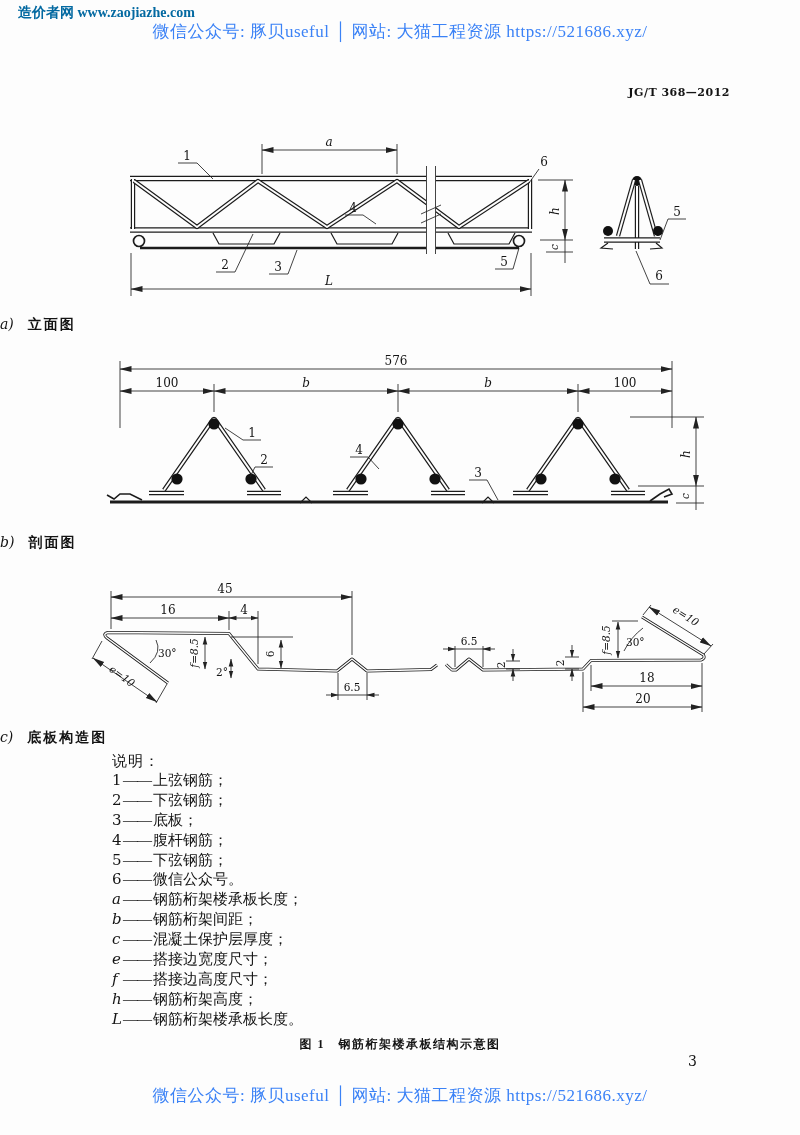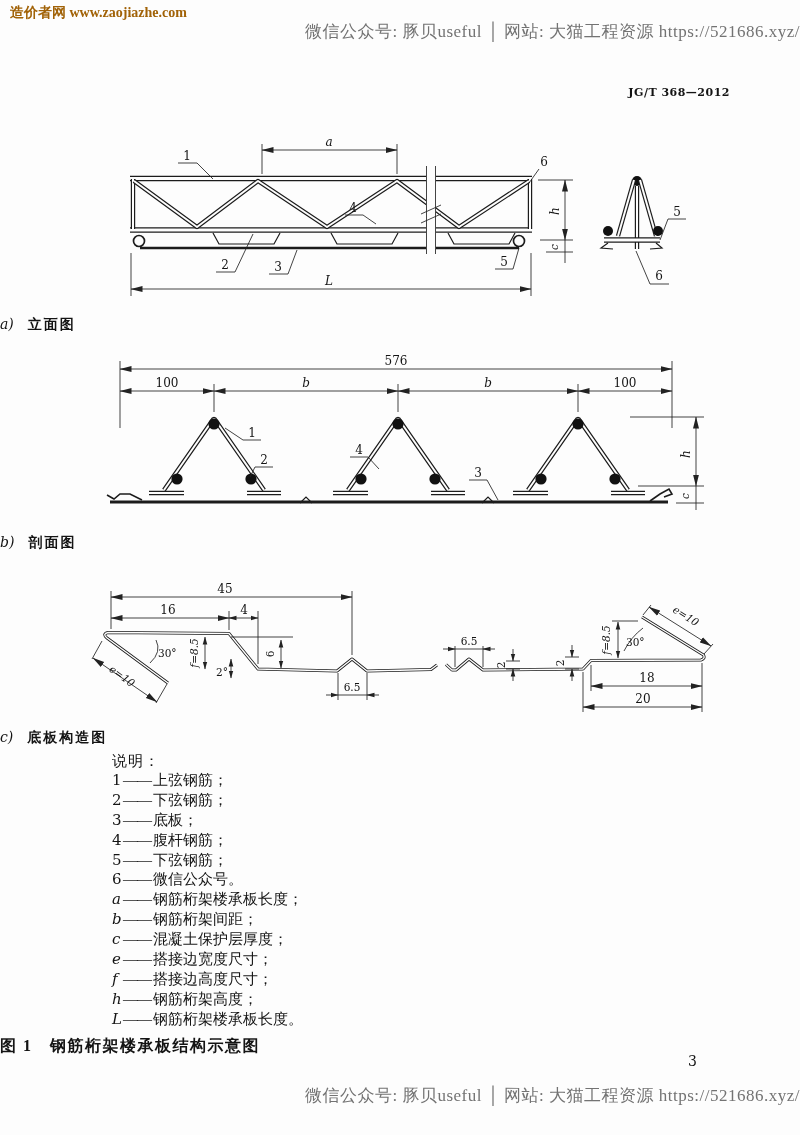--- a/index.html
+++ b/index.html
@@ -1,40 +1,40 @@
 <!DOCTYPE html>
 <html><head>
 <meta charset="utf-8">
 <style>
   html,body{margin:0;padding:0;background:#fff}
   .page{position:relative;width:800px;height:1135px;background:#fdfdfd;overflow:hidden;
         font-family:"Liberation Serif",serif;color:#141414}
   
-  .wm-red{position:absolute;left:10px;top:4px;color:#a16207;font-size:14px;font-weight:bold;white-space:nowrap}
-  .wm-blue{position:absolute;left:0;width:100%;text-align:right;color:#737373;font-size:17px;
+  .wm-red{position:absolute;left:18px;top:4px;color:#0369a1;font-size:14px;font-weight:bold;white-space:nowrap}
+  .wm-blue{position:absolute;left:0;width:100%;text-align:center;color:#3b82f6;font-size:17px;
            letter-spacing:.5px;white-space:nowrap}
   .wm-top{top:20px}
   .wm-bottom{top:1084px}
   
   .std-code{position:absolute;right:70px;top:86px;font-size:11px;font-weight:bold;
             font-family:"DejaVu Serif",serif;letter-spacing:.5px}
   
   .fig{position:absolute}
   .cap{position:absolute;left:0;width:800px;text-align:left;font-size:14px}
   .cap-l{font-style:italic;font-family:"DejaVu Serif",serif;margin-right:14px}
   .cap-t{font-weight:bold;letter-spacing:2px}
   
   .legend{position:absolute;left:112px;top:751px;font-size:15px}
   .lg-head{height:20px;line-height:20px;letter-spacing:1px}
   .lg-row{height:19.9px;line-height:19.9px;white-space:nowrap}
   .sym{display:inline-block;min-width:11px;font-family:"DejaVu Serif",serif}
   .sym.it{font-style:italic}
   .dash{letter-spacing:-1px;margin-right:2px}
-  .fig-caption{position:absolute;left:0;top:1036px;width:800px;
-               font-weight:bold;font-size:16px;letter-spacing:1.5px}
+  .fig-caption{position:absolute;left:0;top:1036px;width:800px;text-align:center;
+               font-weight:bold;font-size:12px;letter-spacing:1.5px}
   .page-num{position:absolute;left:688px;top:1053px;font-size:14px;font-family:"DejaVu Serif",serif}
   
   svg .ln{stroke:#1c1c1c;stroke-width:1.2;fill:none}
   svg .pl{stroke:#1c1c1c;stroke-width:2.6;fill:none}
   svg .tn{stroke:#222;stroke-width:.85;fill:none}
   svg .hb{stroke:#1c1c1c;fill:none;stroke-linejoin:round;stroke-linecap:butt}
   svg .hw{stroke:#fdfdfd;fill:none;stroke-linejoin:round;stroke-linecap:butt}
   svg .w56{stroke-width:5.6} svg .w31{stroke-width:3.1}
   svg .w44{stroke-width:4.4} svg .w20{stroke-width:2}
   svg .w30{stroke-width:3}   svg .w14{stroke-width:1.4}

